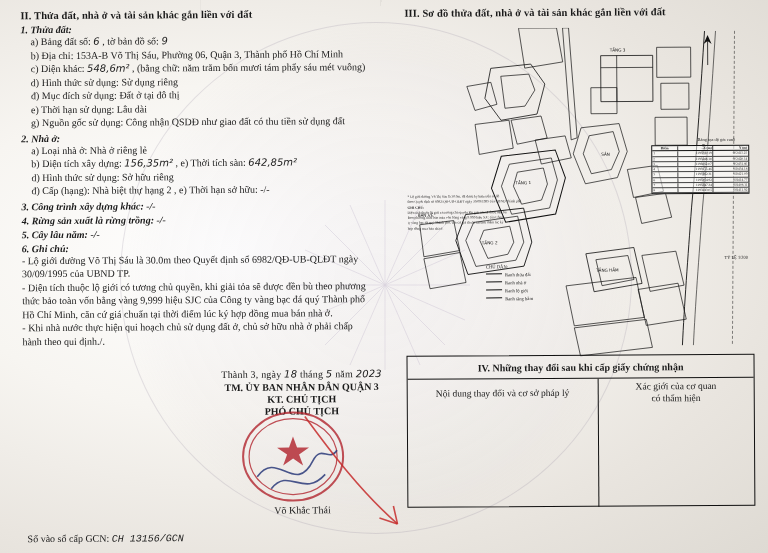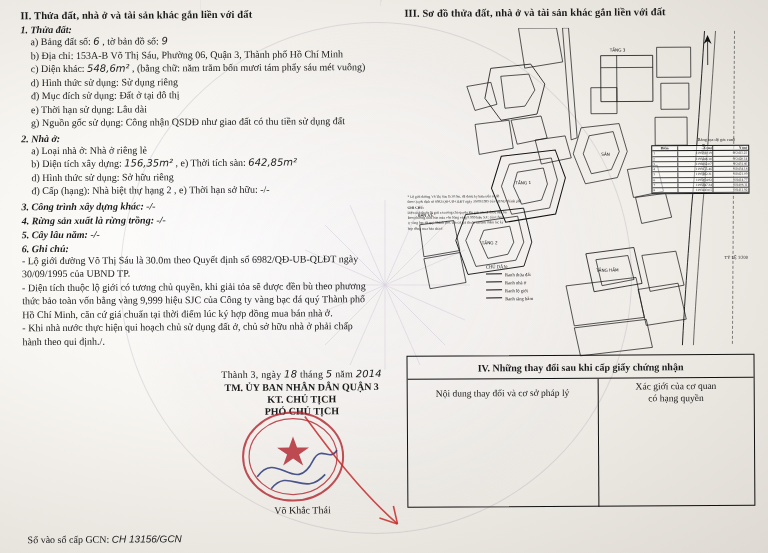--- a/index.html
+++ b/index.html
@@ -99,21 +99,21 @@
   .sig .l2{font-weight:bold;margin-top:2px;}
   .sig .l3{font-weight:bold;margin-top:1px;}
   .sig .name{margin-top:88px;font-weight:normal;}
   .stamp{
     position:absolute;left:236px;top:404px;width:112px;height:104px;pointer-events:none;
   }
 
   .footer{
     position:absolute;left:26px;bottom:10px;font-size:10px;
   }
-  .footer .num{font-family:Liberation Sans, sans-serif;font-style:italic;}
+  .footer .num{font-family:Liberation Mono, monospace;font-style:italic;}
 
   .skewwrap{position:absolute;inset:0;transform:rotate(-0.35deg);transform-origin:50% 50%;}
 </style>
 </head>
 <body>
 
 <div class="paper"></div>
 <div class="watermark"></div>
 
 <svg class="starburst" viewBox="0 0 170 170">
@@ -343,35 +343,35 @@
 <div class="tableIV">
   <div class="thead">IV. Những thay đổi sau khi cấp giấy chứng nhận</div>
   <div class="cols">
     <div class="c-left">
       <div class="chead">Nội dung thay đổi và cơ sở pháp lý</div>
     </div>
     <div class="c-right">
       <div class="chead">
         <span>
           <span>Xác giới của cơ quan</span><br>
-          <span>có hạng quyền</span>
+          <span>có thẩm hiện</span>
         </span>
       </div>
     </div>
   </div>
 </div>
 
 <div class="sig">
   <div class="l1">
     <span>Thành 3, ngày</span>
     <span class="hand">18</span>
     <span>tháng</span>
     <span class="hand">5</span>
     <span>năm</span>
-    <span class="hand">2014</span>
+    <span class="hand">2023</span>
   </div>
   <div class="l2">TM. ỦY BAN NHÂN DÂN QUẬN 3</div>
   <div class="l3">KT. CHỦ TỊCH</div>
   <div class="l3">PHÓ CHỦ TỊCH</div>
   <div class="name">Võ Khắc Thái</div>
 </div>
 
 <svg class="stamp" viewBox="0 0 112 104">
   <g fill="none" stroke="#b0202a" stroke-width="2" opacity="0.78">
     <ellipse cx="56" cy="52" rx="50" ry="44"></ellipse>

